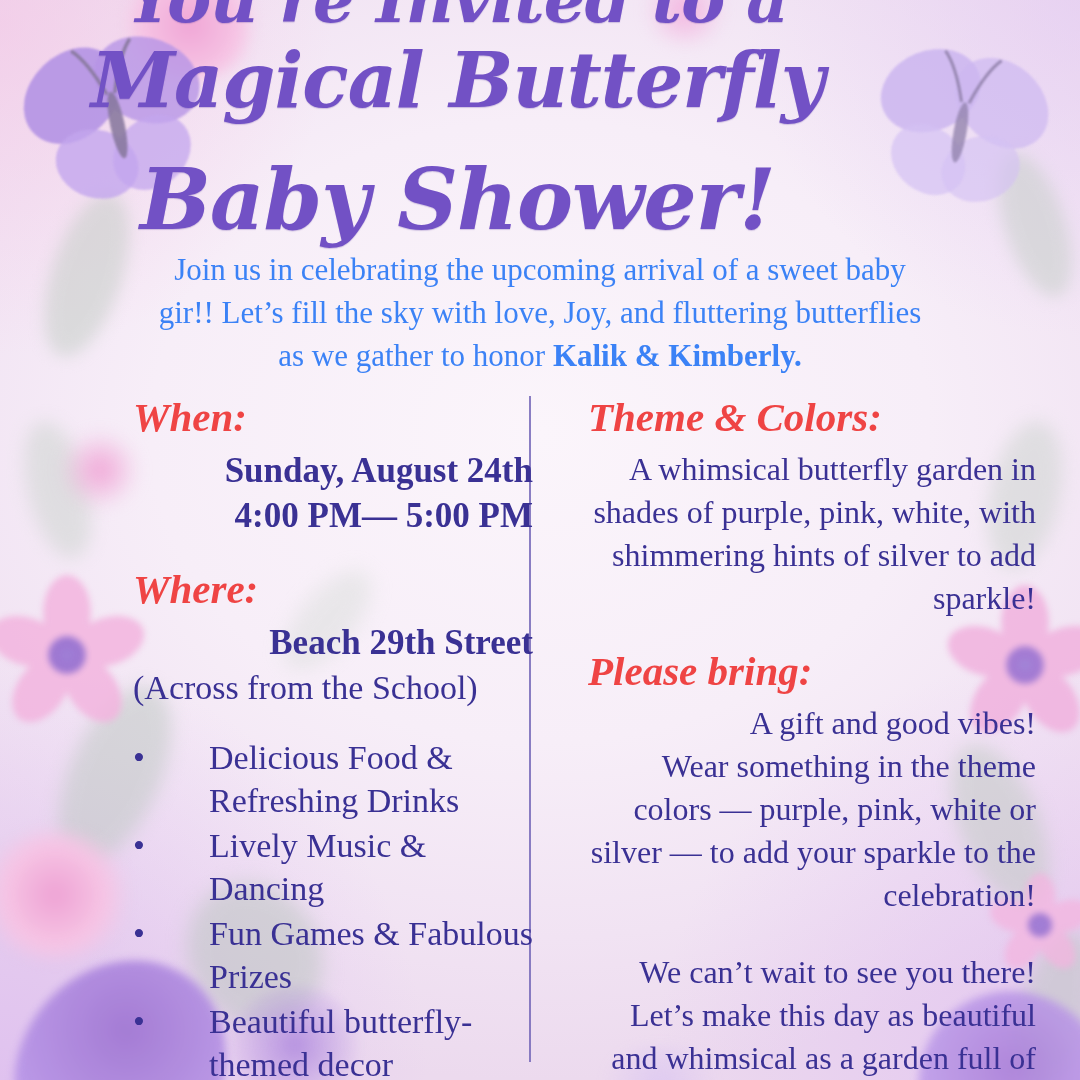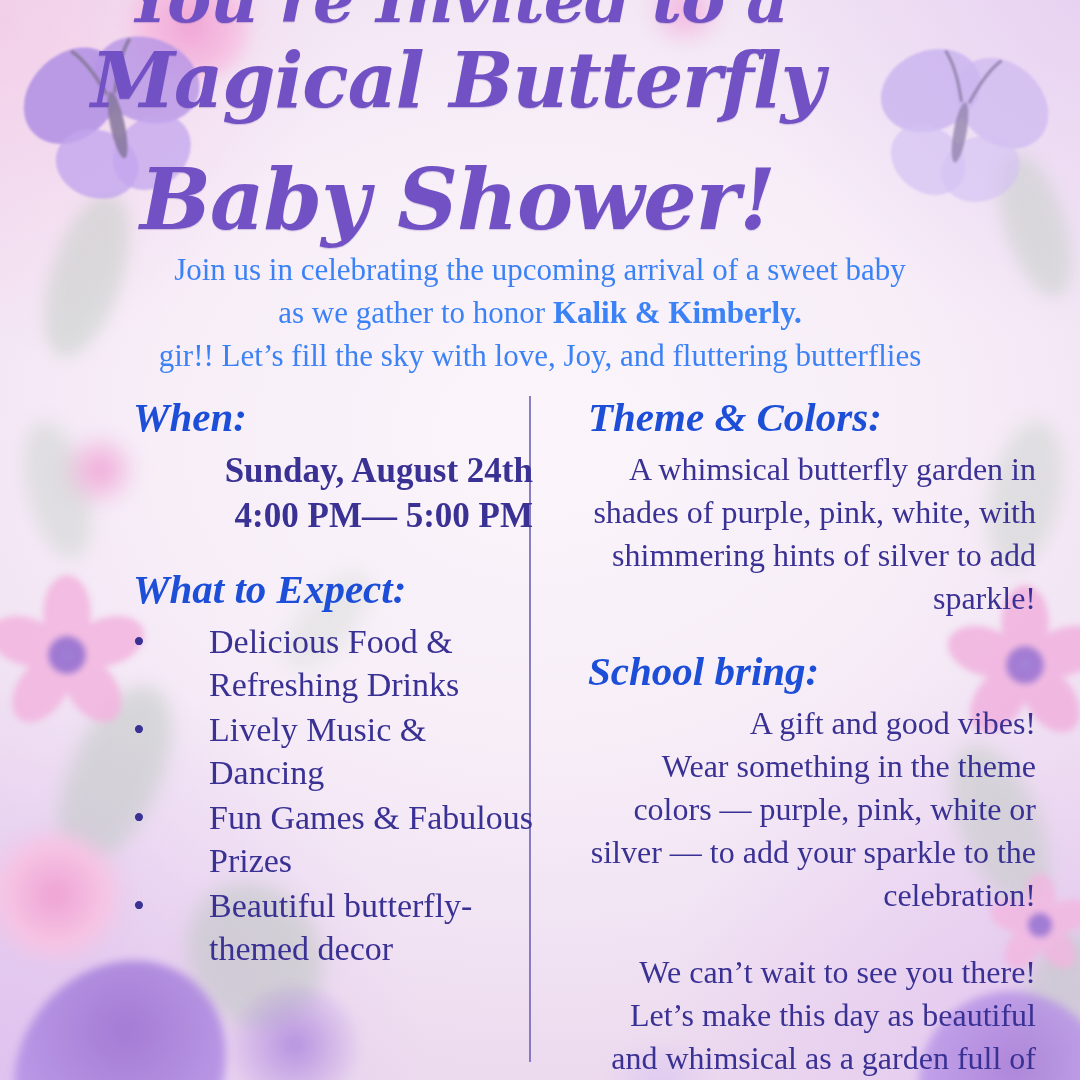--- a/index.html
+++ b/index.html
@@ -34,21 +34,21 @@
     position:absolute;top:248px;left:60px;width:960px;text-align:center;
     color:#3b82f6;font-size:31px;line-height:43px;
   }
   .intro .bold{font-weight:bold;}
 
   
   .col{position:absolute;top:392px;color:#3a3194;}
   #col-left{left:133px;width:400px;}
   #col-right{left:588px;width:448px;}
   .heading{
-    font-style:italic;font-weight:bold;color:#1d4ed8;
+    font-style:italic;font-weight:bold;color:#ef4444;
     font-size:41px;line-height:50px;margin:0 0 6px 0;
   }
   .sec{margin-bottom:26px;}
   .line-bold{font-weight:bold;font-size:35px;line-height:45px;text-align:right;}
   .line-reg{font-size:34px;line-height:45px;}
   .body-text{font-size:32px;line-height:43px;text-align:right;}
   ul.bullets{list-style:none;margin:2px 0 0 0;padding:0;}
   ul.bullets li{display:flex;font-size:34px;line-height:43px;margin-bottom:2px;}
   ul.bullets .marker{width:32px;flex:none;}
   ul.bullets .btxt{flex:1;margin-left:44px;}
@@ -134,34 +134,38 @@
 <div class="blob" style="left:230px;top:985px;width:130px;height:120px;background:radial-gradient(circle,#ab84dd 0%,rgba(171,132,221,0) 78%);filter:blur(5px);opacity:.8;"></div>
 <div class="blob" style="left:920px;top:990px;width:190px;height:200px;background:radial-gradient(circle at 55% 40%,#a77cd8 0%,#bd9cea 60%,rgba(189,156,234,0) 85%);filter:blur(4px);transform:rotate(-32deg);opacity:.85;"></div>
 <div class="blob" style="left:600px;top:1045px;width:120px;height:80px;background:radial-gradient(circle,#d9c4f2 0%,rgba(217,196,242,0) 80%);filter:blur(6px);opacity:.7;"></div>
 
 <div class="title-line" id="title1">You’re Invited to a</div>
 <div class="title-line" id="title2">Magical Butterfly</div>
 <div class="title-line" id="title3">Baby Shower!</div>
 
 <div class="intro">
   <div>Join us in celebrating the upcoming arrival of a sweet baby</div>
+  <div>gir!! Let’s fill the sky with love, Joy, and fluttering butterflies</div>
   <div><span>as we gather to honor </span><span class="bold">Kalik &amp; Kimberly.</span></div>
-  <div>gir!! Let’s fill the sky with love, Joy, and fluttering butterflies</div>
 </div>
 
 <div class="divider"></div>
 
 <div class="col" id="col-left">
   <div class="sec">
     <div class="heading">When:</div>
     <div class="line-bold">Sunday, August 24th</div>
     <div class="line-bold">4:00 PM— 5:00 PM</div>
   </div>
   <div class="sec">
-    <div class="heading">What to Expect:</div>
+    <div class="heading">Where:</div>
+    <div class="line-bold">Beach 29th Street</div>
+    <div class="line-reg">(Across from the School)</div>
+  </div>
+  <div class="sec">
     <ul class="bullets">
       <li>
           <span class="marker">•</span>
           <span class="btxt">Delicious Food &amp; Refreshing Drinks</span>
         </li>
       <li>
           <span class="marker">•</span>
           <span class="btxt">Lively Music &amp; Dancing</span>
         </li>
       <li>
@@ -175,18 +179,18 @@
     </ul>
   </div>
 </div>
 
 <div class="col" id="col-right">
   <div class="sec">
     <div class="heading">Theme &amp; Colors:</div>
     <div class="body-text">A whimsical butterfly garden in shades of purple, pink, white, with shimmering hints of silver to add sparkle!</div>
   </div>
   <div class="sec">
-    <div class="heading">School bring:</div>
+    <div class="heading">Please bring:</div>
     <div class="body-text" id="bring-line1">A gift and good vibes!</div>
     <div class="body-text">Wear something in the theme colors — purple, pink, white or silver — to add your sparkle to the celebration!</div>
   </div>
   <div class="body-text closing">We can’t wait to see you there! Let’s make this day as beautiful and whimsical as a garden full of butterflies!</div>
 </div>
 
 </body></html>

